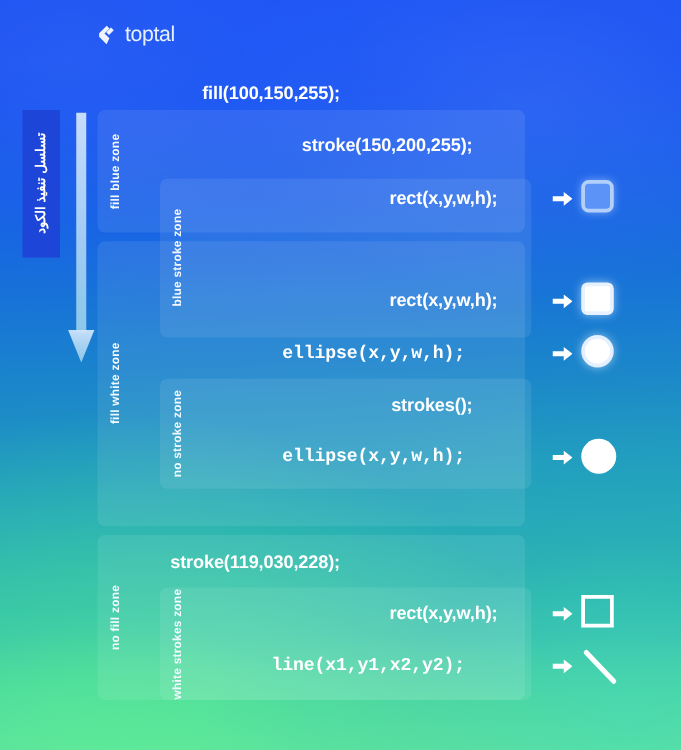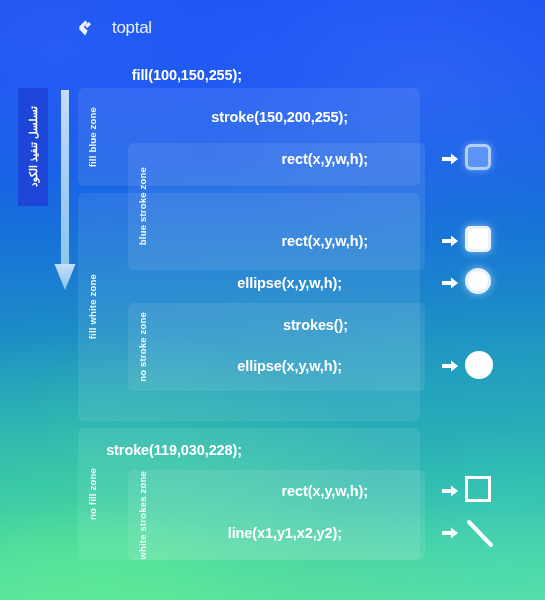--- a/index.html
+++ b/index.html
@@ -39,21 +39,21 @@
   }
   #bottom-wash {
     position:absolute; left:0; right:0; bottom:0; height:92px;
     background:linear-gradient(180deg, rgba(90,235,150,0) 0%, rgba(96,236,152,0.30) 55%, rgba(104,238,156,0.42) 100%);
     pointer-events:none;
   }
 
   
   #logo {
     position:absolute; left:78px; top:19px;
-    display:flex; align-items:center; gap:20px;
+    display:flex; align-items:center; gap:8px;
     opacity:0.97;
   }
   #logo .mark { width:14px; height:16px; display:block; }
   #logo .word {
     font-size:17px; color:#eef5ff; letter-spacing:-0.3px;
     font-weight:400; line-height:1;
   }
 
   
   #flow {
@@ -105,31 +105,31 @@
   #z-fill-white   { top:193px; width:342px; height:228px; background:rgba(255,255,255,0.085); }
   #z-no-fill      { top:428px; width:342px; height:132px; background:rgba(255,255,255,0.085); }
 
   #z-blue-stroke  { top:143px; width:297px; height:127px; background:rgba(255,255,255,0.085); }
   #z-no-stroke    { top:303px; width:297px; height:88px;  background:rgba(255,255,255,0.085); }
   #z-white-stroke { top:470px; width:297px; height:90px;  background:rgba(255,255,255,0.085); }
 
   
   #rows { position:absolute; left:0; top:0; width:545px; height:600px; }
   .row {
-    position:absolute; left:144px; width:260px; height:26px;
+    position:absolute; left:174px; width:260px; height:26px;
     display:flex; align-items:center; justify-content:flex-end;
   }
   .row .code {
     font-size:14.5px; font-weight:700; color:#ffffff;
     white-space:nowrap; letter-spacing:-0.1px;
   }
   .row.ind0 { padding-right:162px; }
   .row.ind1 { padding-right:56px; }
   .row.ind2 { padding-right:36px;align-items:center;  }
-  .row.ind3 { padding-right:62px;  }
+  .row.ind3 { padding-right:62px;font-family:Liberation Mono, monospace;  }
 
   
   .result {
     position:absolute; left:442px; width:62px; height:34px;
     display:flex; align-items:center; gap:7px;
   }
   .result .arrow { width:16px; height:14px; flex:0 0 auto; }
   .result .shape { width:30px; height:30px; flex:0 0 auto; position:relative; }
 
   .sh-rect-blue {

